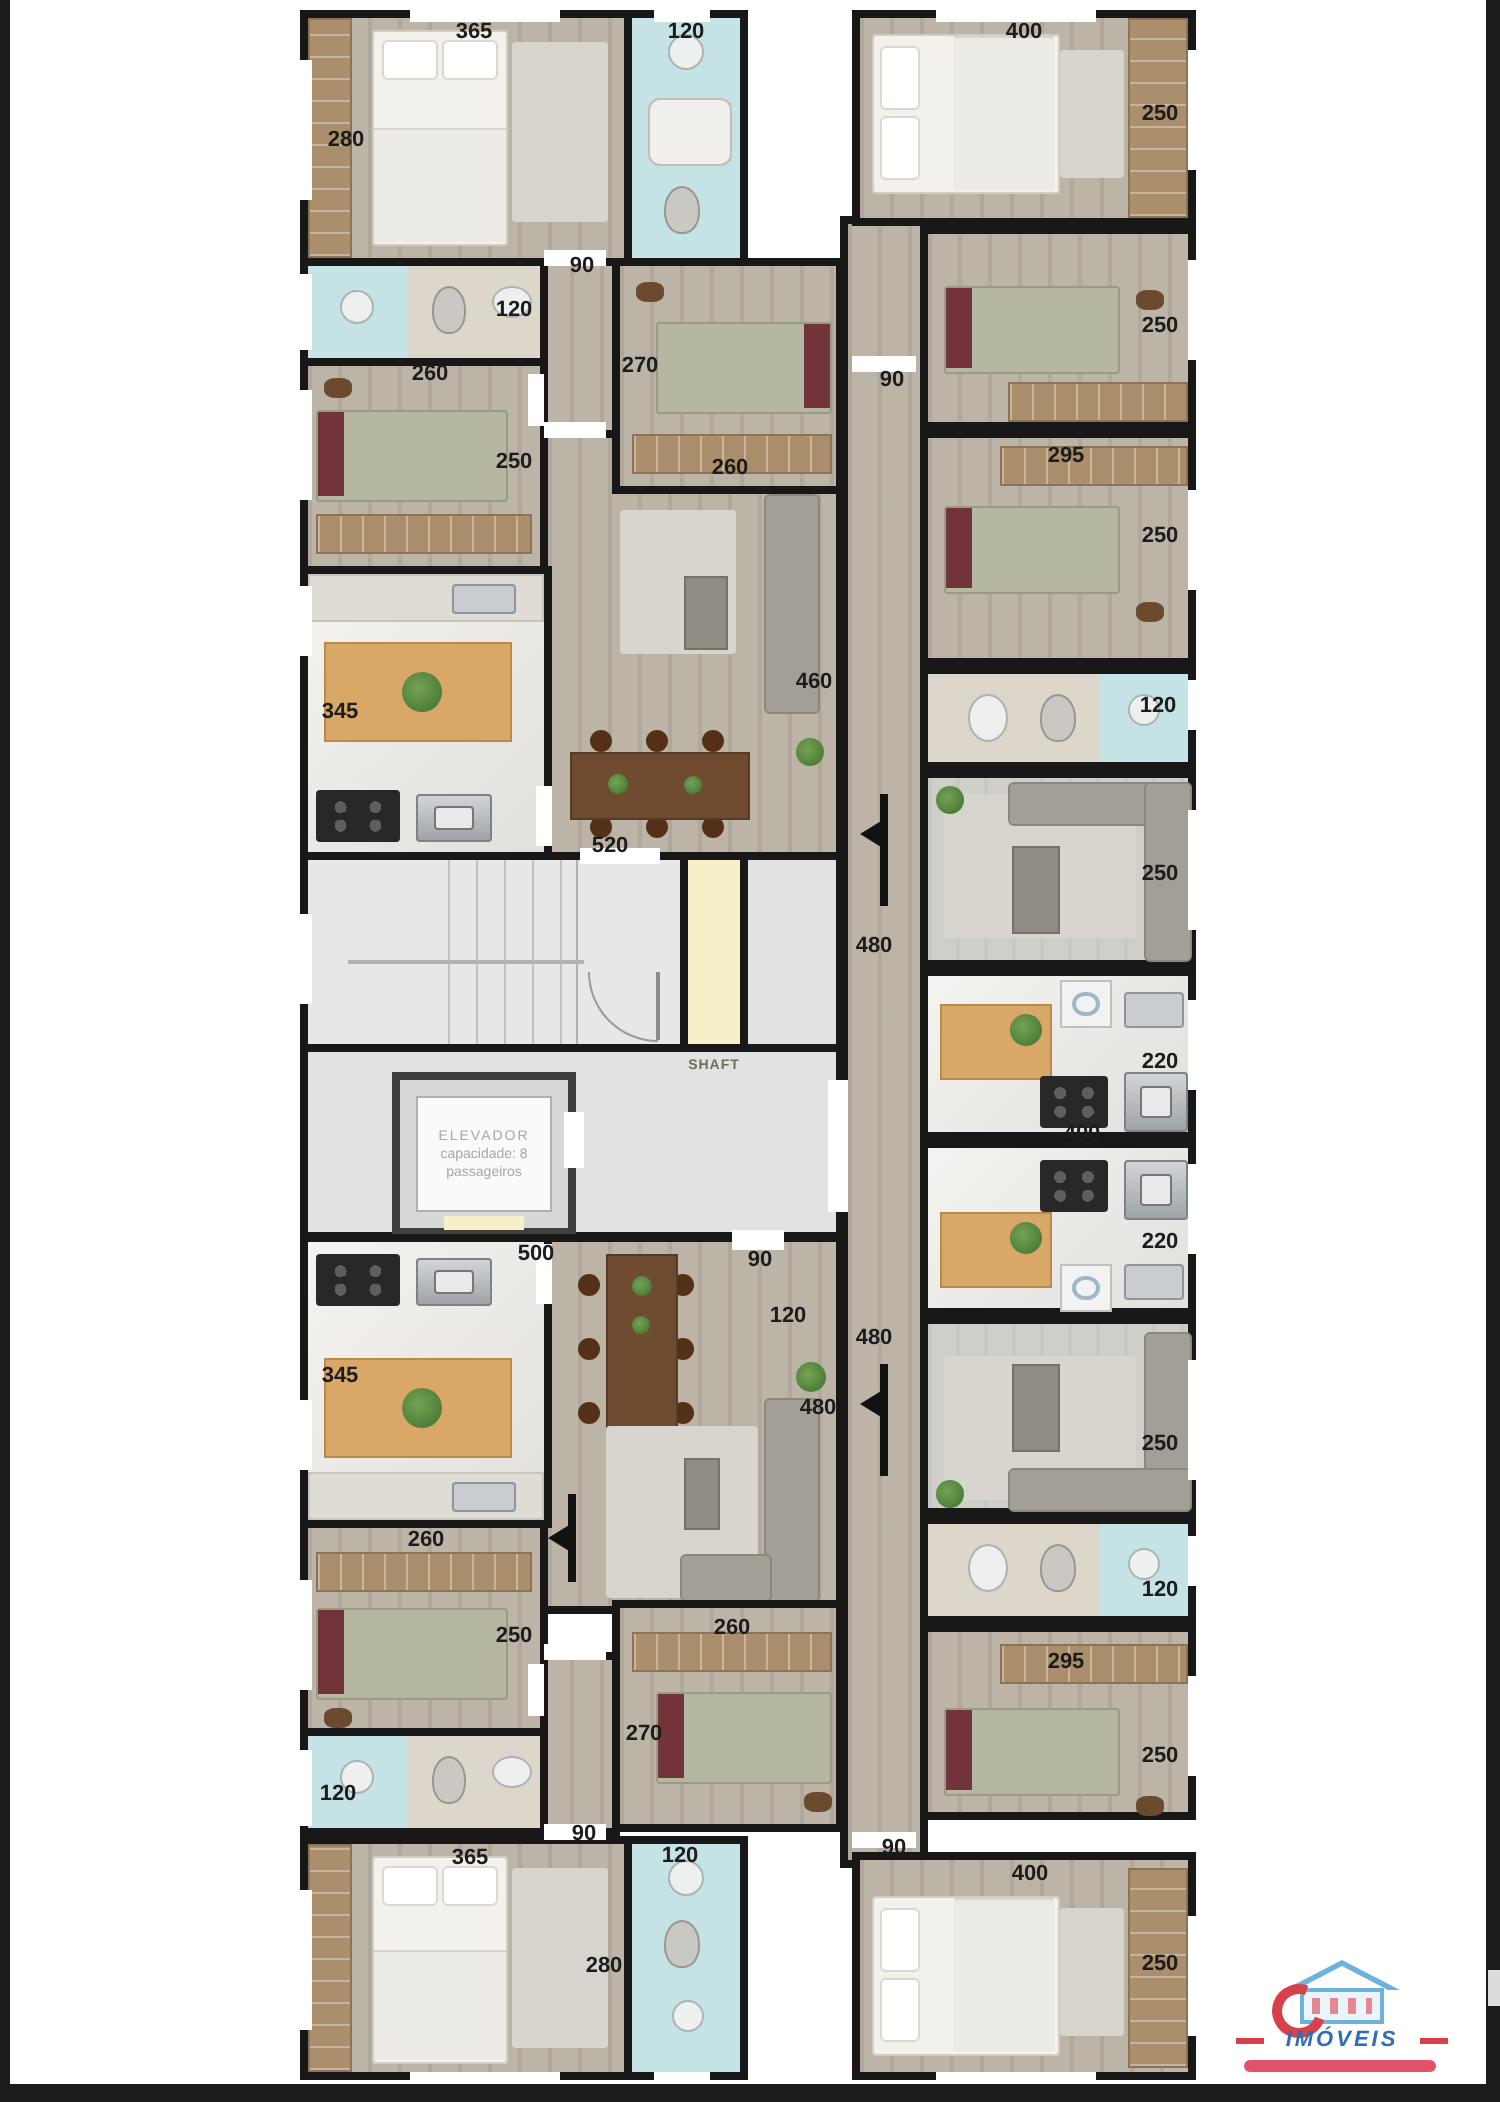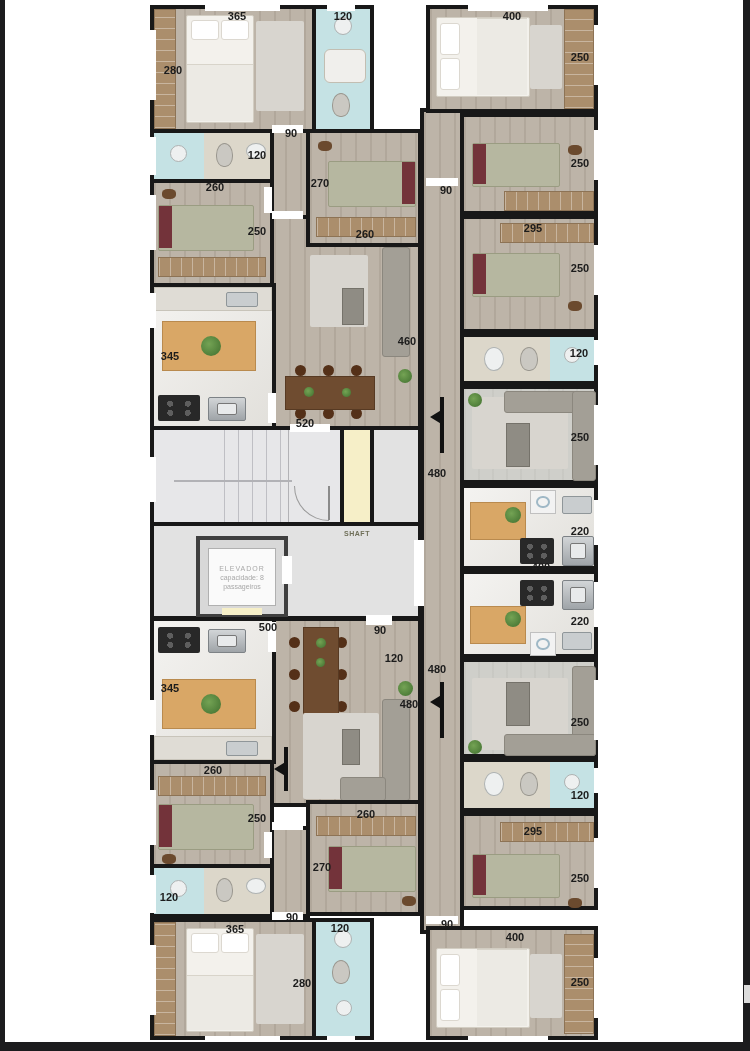--- a/index.html
+++ b/index.html
@@ -423,19 +423,28 @@
       <span class="dim" style="left: 437px; top: 669px;">480</span>
       <span class="dim" style="left: 580px; top: 722px;">250</span>
       <span class="dim" style="left: 580px; top: 795px;">120</span>
       <span class="dim" style="left: 533px; top: 831px;">295</span>
       <span class="dim" style="left: 580px; top: 878px;">250</span>
       <span class="dim" style="left: 447px; top: 924px;">90</span>
       <span class="dim" style="left: 515px; top: 937px;">400</span>
       <span class="dim" style="left: 580px; top: 982px;">250</span>
     </div>
 
+  <div class="logo">
+    <div class="lg-roof"></div>
+    <div class="lg-body"></div>
+    <div class="lg-c"></div>
+    <div class="lg-text">IMÓVEIS</div>
+    <div class="lg-dash" style="left:6px"></div>
+    <div class="lg-dash" style="right:6px"></div>
+    <div class="lg-bar"></div>
+  </div>
 
   <div class="edge" style="left:0;top:0;width:5px;height:1051px"></div>
   <div class="edge" style="left:743px;top:0;width:7px;height:1051px"></div>
   <div class="f" style="left:744px;top:985px;width:6px;height:18px;background:#dcdcdc;z-index:61"></div>
   <div class="edge" style="left:0;top:1042px;width:750px;height:9px"></div>
 
 </div>
 
 </body></html>

